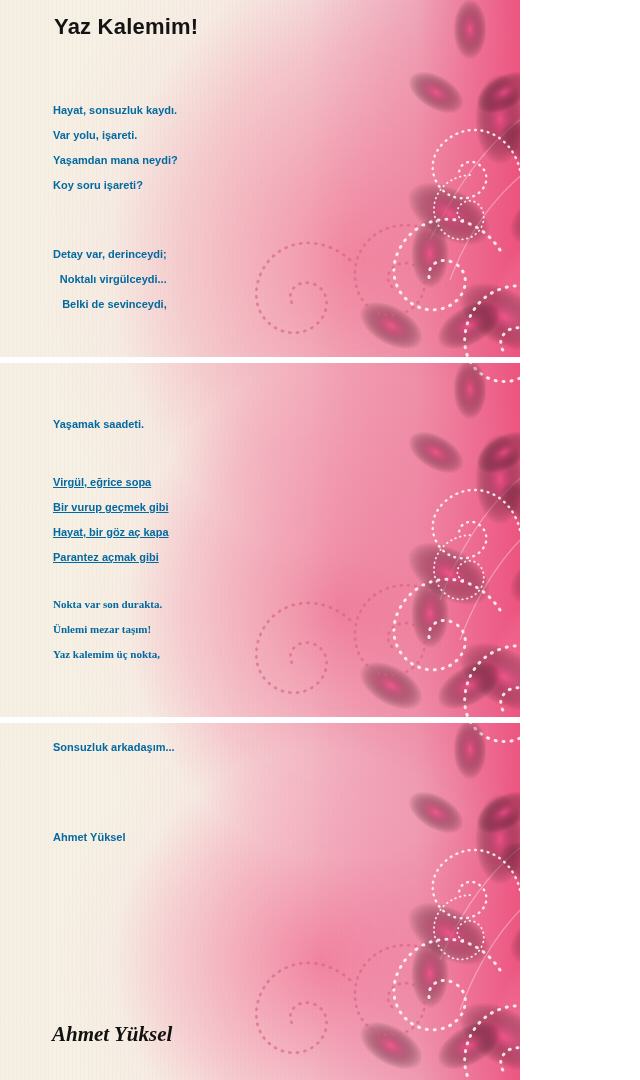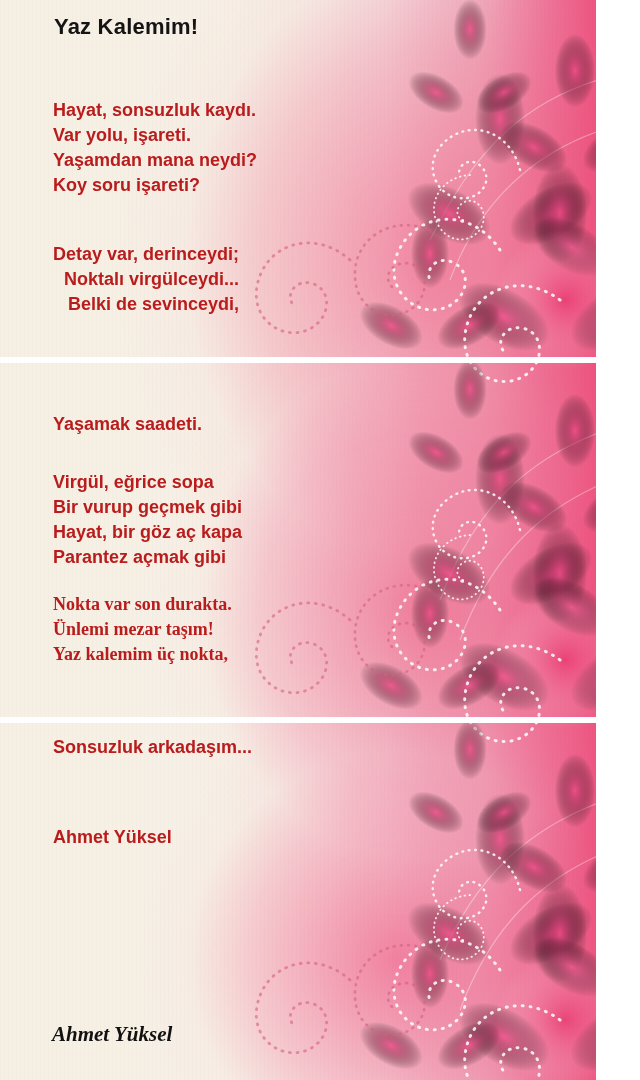--- a/index.html
+++ b/index.html
@@ -5,21 +5,21 @@
   html, body {
     margin: 0;
     padding: 0;
     background: #ffffff;
   }
   body {
     font-family: "Liberation Sans", sans-serif;
   }
   .page {
     position: relative;
-    width: 596px;
+    width: 520px;
     height: 1080px;
     overflow: hidden;
     background: #f7f1e6;
   }
 
   
   .bg {
     position: absolute;
     inset: 0;
     z-index: 0;
@@ -99,30 +99,30 @@
     left: 54px;
     top: 14px;
     font-size: 22px;
     font-weight: bold;
     color: #141414;
     letter-spacing: 0.2px;
   }
   .verse {
     position: absolute;
     left: 53px;
-    font-size: 18px;
+    font-size: 11px;
     font-weight: bold;
-    color: #b91c1c;
+    color: #0369a1;
     line-height: 25px;
     white-space: pre;
   }
   .v1 { top: 98px; }
   .v2 { top: 242px; text-align: right; }
   .v3 { top: 412px; }
-  .v4 { top: 470px; }
+  .v4 { top: 470px; text-decoration: underline; }
   .v5 { top: 592px; font-family: Liberation Serif, serif; }
   .v6 { top: 735px; }
   .v7 { top: 825px; }
 
   .signature {
     position: absolute;
     left: 52px;
     top: 1022px;
     font-family: "Liberation Serif", serif;
     font-style: italic;

